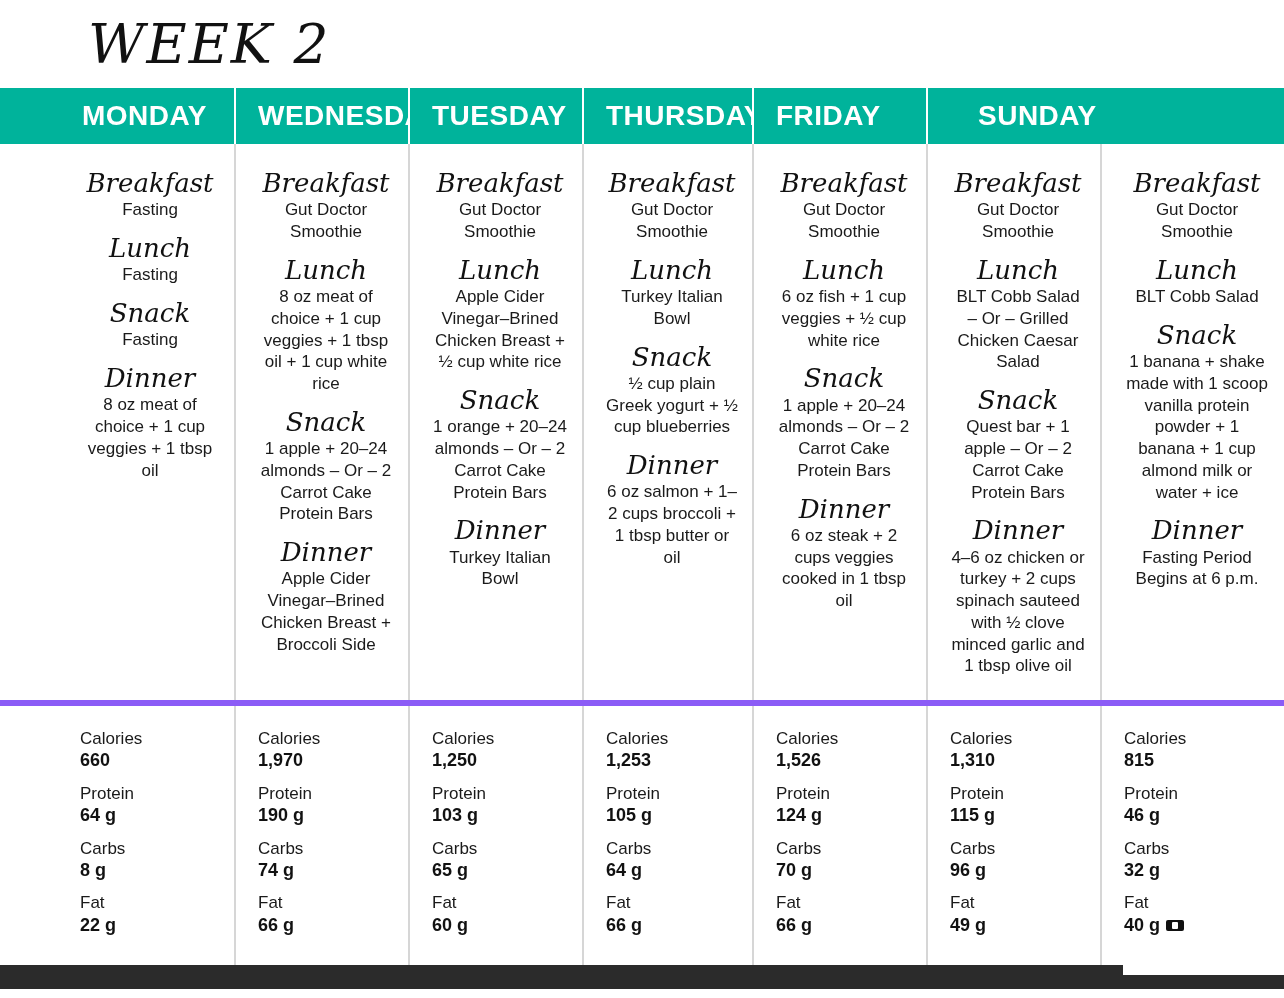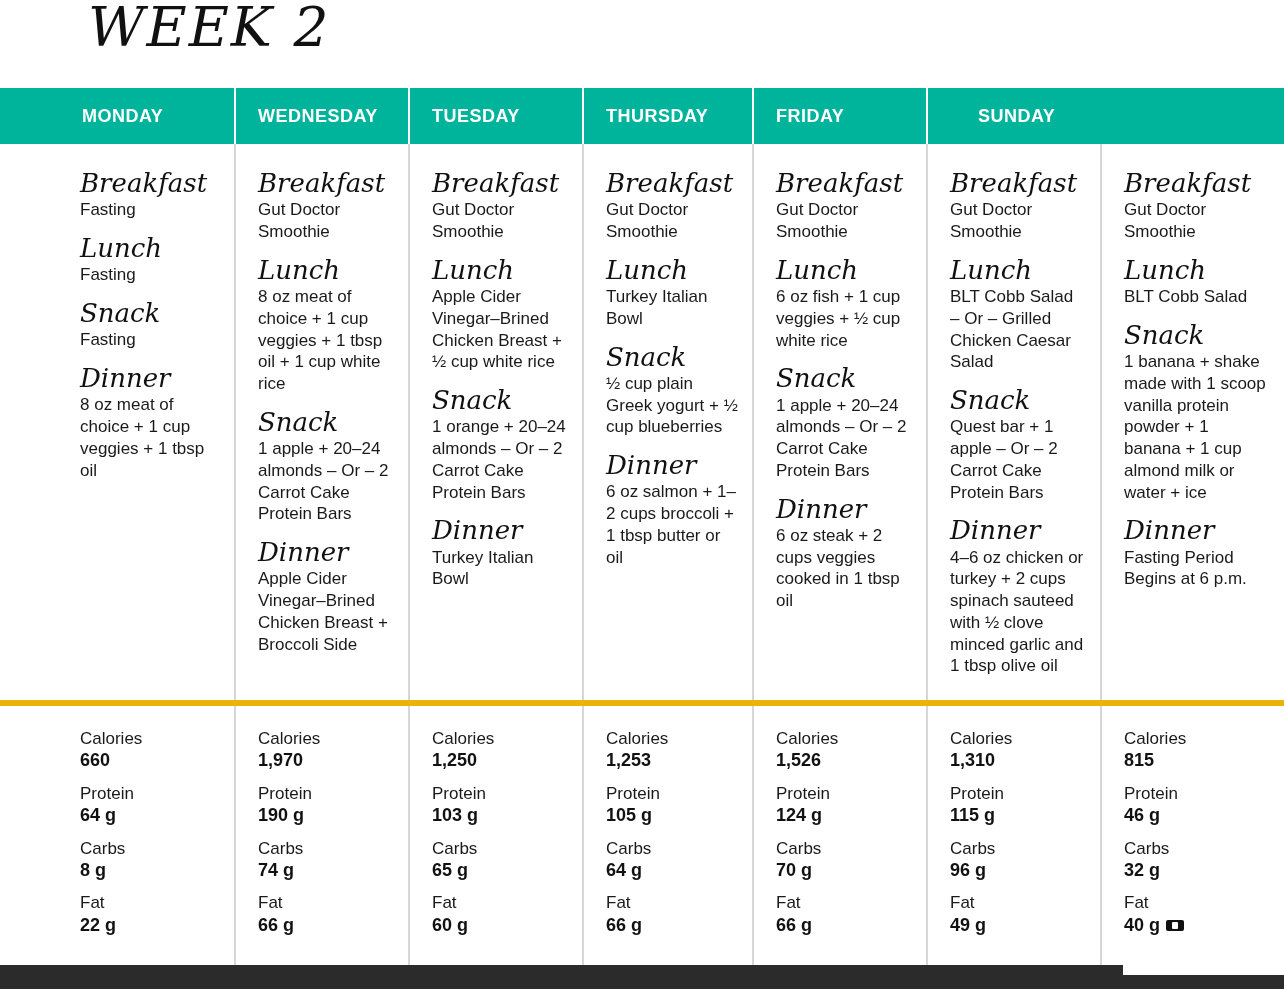--- a/index.html
+++ b/index.html
@@ -13,61 +13,63 @@
     position: relative;
     width: 1284px; height: 998px;
     overflow: hidden;
     background: #ffffff;
   }
 
   
   .title-bar {
     height: 88px;
     display: flex;
+    align-items: center;
     padding-left: 88px;
   }
   .title {
     font-family: "DejaVu Serif", serif;
     font-style: italic;
     font-weight: 400;
     font-size: 55px;
     letter-spacing: 2px;
     color: #111111;
     line-height: 1;
   }
   .head-cell {
     background: #00b39b;
     color: #ffffff;
     height: 56px;
     display: flex;
     align-items: center;
     padding-left: 22px;
-    font-size: 18px;
+    font-size: 28px;
     font-weight: bold;
     letter-spacing: 0.5px;
     border-right: 2px solid #ffffff;
   }
   .head-cell.first { padding-left: 82px; border-right: 2px solid #ffffff;}
   .head-cell.last { border-right: none; margin-left: 28px; }
 
   .header-band {
     background: #00b39b;
     height: 56px;
     width: 1284px;
     display: grid;
     grid-template-columns: 236px 174px 174px 170px 174px 174px 182px;
   }
 
   
   .body-band {
     width: 1284px;
     display: grid;
     grid-template-columns: 236px 174px 174px 170px 174px 174px 182px;
-    border-bottom: 6px solid #eab308;
+    border-bottom: 6px solid #8b5cf6;
     min-height: 562px;
+    text-align: center;
   }
   .day-cell {
     border-right: 2px solid #d6d6d6;
     padding: 26px 14px 18px 22px;
   }
   .day-cell.first { padding-left: 80px; }
   .day-cell.last { border-right: none; }
 
   .meal-head {
     font-family: "DejaVu Serif", serif;

